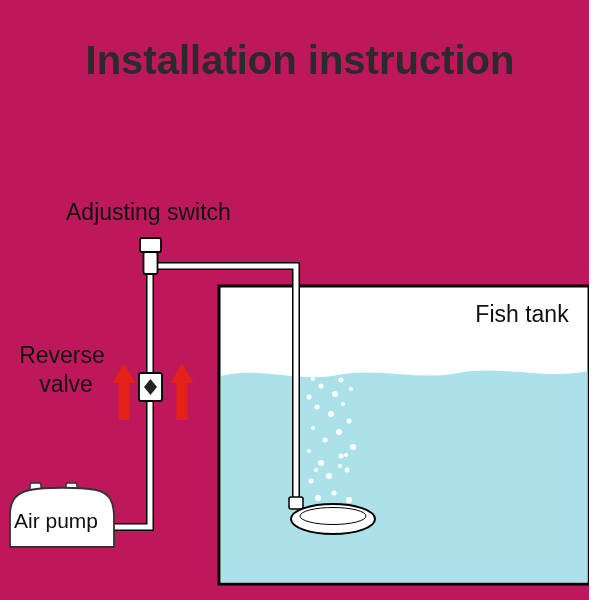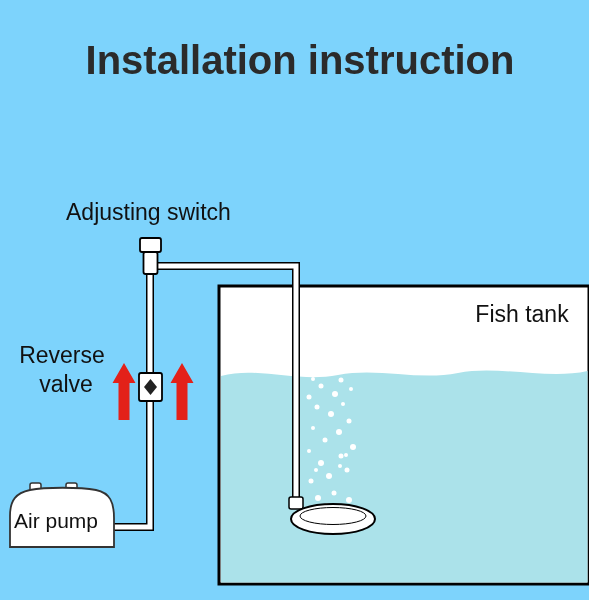--- a/index.html
+++ b/index.html
@@ -1,17 +1,17 @@
 <!DOCTYPE html>
 <html><head>
 <meta charset="utf-8">
 <style>
   html,body{margin:0;padding:0;background:#ffffff;}
   .canvas{
-    width:589px;height:600px;position:relative;background:#7dd3fc;
+    width:589px;height:600px;position:relative;background:#be185d;
     font-family:"Liberation Sans",sans-serif;overflow:hidden;
   }
   svg{display:block;}
   svg text{font-family:"Liberation Sans",sans-serif;}
   .title-text{font-size:40px;font-weight:600;}
   .label-text{font-size:23px;fill:#111111;}
   .label-text-small{font-size:21px;fill:#111111;}
 </style>
 </head>
 <body>

